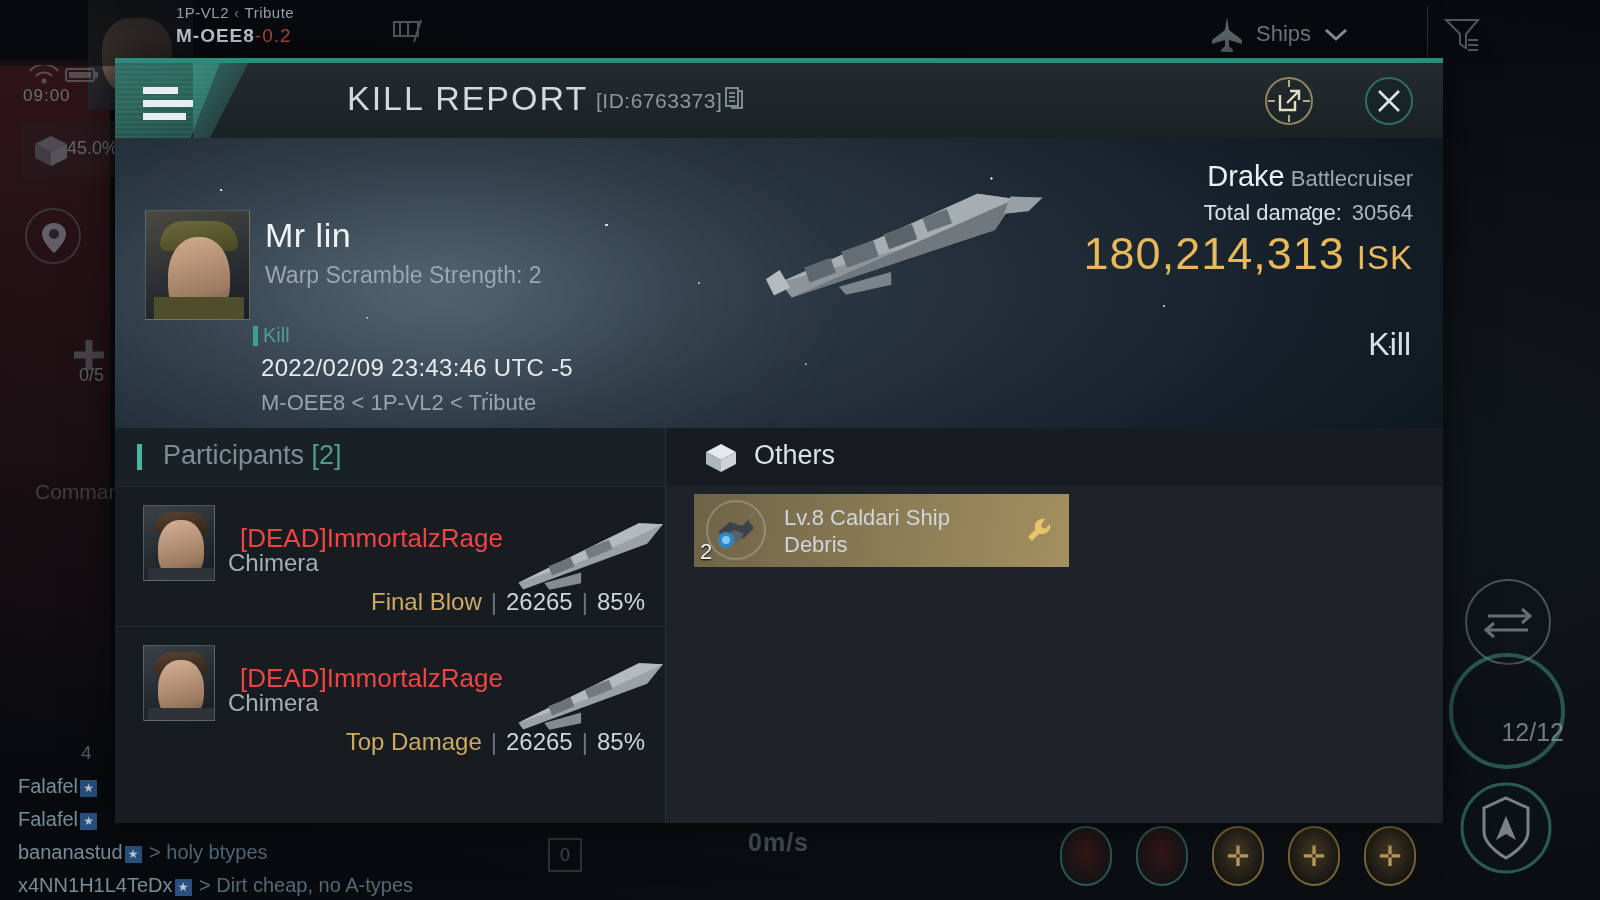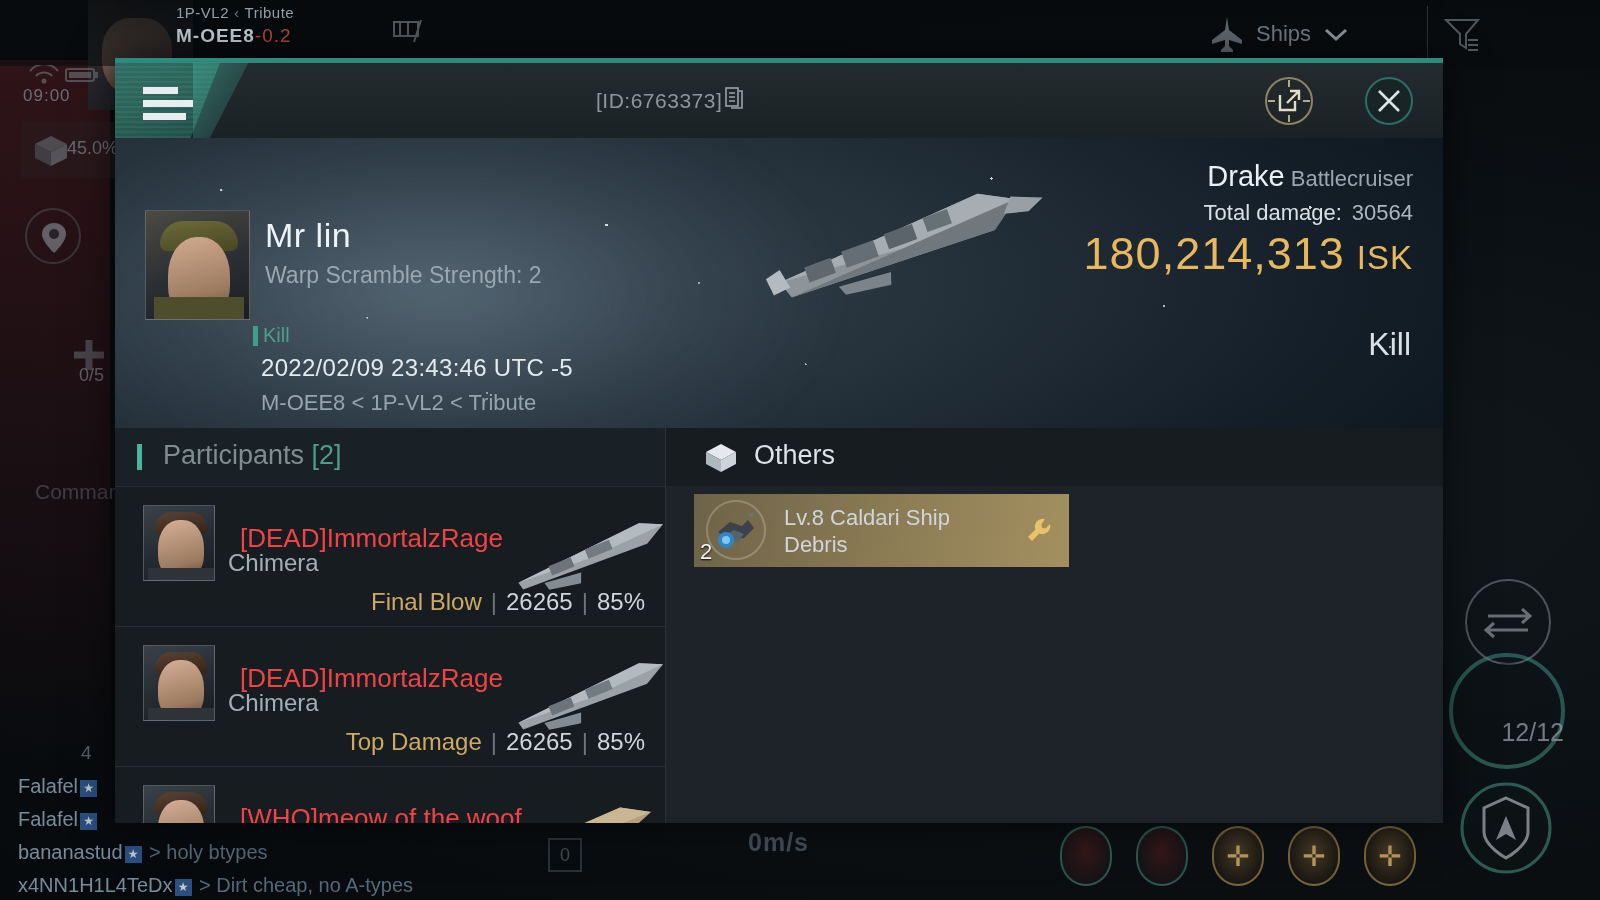--- a/index.html
+++ b/index.html
@@ -292,20 +292,21 @@
     <div class="modal-topline"></div>
 
     <div class="titlebar">
       <div class="ham"></div>
       <div class="ham-edge"></div>
       <div class="ham-bars">
           <i></i>
           <i></i>
           <i></i>
         </div>
+      <div class="ttl">KILL REPORT</div>
       <div class="ttl-id">[ID:6763373]</div>
       <svg class="copy-ic" viewBox="0 0 18 22">
         <rect x="1" y="1" width="12" height="18" fill="none" stroke="#9aa4a9" stroke-width="1.6"></rect>
         <path d="M4 6 L10 6 M4 10 L10 10 M4 14 L10 14" stroke="#9aa4a9" stroke-width="1.4"></path>
         <path d="M14 4 L17 4 L17 21 L6 21" fill="none" stroke="#9aa4a9" stroke-width="1.6"></path>
       </svg>
 
       <div class="tb-btn tb-share">
         <svg width="44" height="44" viewBox="0 0 44 44">
           <path d="M22 1 L22 8 M22 36 L22 43 M1 22 L8 22 M36 22 L43 22" stroke="#b8ab80" stroke-width="2"></path>
@@ -407,37 +408,20 @@
               <rect x="50" y="42" width="24" height="10" fill="#6b747a"></rect>
               <rect x="90" y="40" width="26" height="10" fill="#727b81"></rect>
               <path d="M40 56 L78 60 L74 70 L42 64 Z" fill="#838c92"></path>
             </g>
           </svg>
           <div class="p-stats">
             <span class="tag">Top Damage</span><span class="sep">|</span><span>26265</span><span class="sep">|</span><span>85%</span>
           </div>
         </div>
 
-        <div class="p-row r3">
-          <div class="p-av">
-            <div class="hair"></div>
-              <div class="face"></div>
-
-          </div>
-          <div class="p-name">[WHO]meow of the woof</div>
-
-          <svg class="p-ship-img" viewBox="0 0 180 92">
-            <g transform="rotate(-18 90 46)">
-              <path d="M30 40 L130 30 L158 44 L126 58 L34 56 Z" fill="#b29e7c"></path>
-              <path d="M30 40 L130 30 L158 44 L86 48 Z" fill="#c9b693"></path>
-              <rect x="60" y="38" width="26" height="12" fill="#8a7858"></rect>
-              <path d="M46 56 L90 62 L84 78 L48 68 Z" fill="#9e8c6c"></path>
-            </g>
-          </svg>
-        </div>
       </div>
 
       <div class="right-col">
         <div class="rc-head">
           <svg class="cube-ic" viewBox="0 0 34 32">
             <path d="M17 2 L32 10 L17 18 L2 10 Z" fill="#e3e9ed"></path>
             <path d="M2 10 L2 22 L17 30 L17 18 Z" fill="#aeb8bf"></path>
             <path d="M32 10 L32 22 L17 30 L17 18 Z" fill="#ccd4da"></path>
           </svg>
           <div class="t">Others</div>

